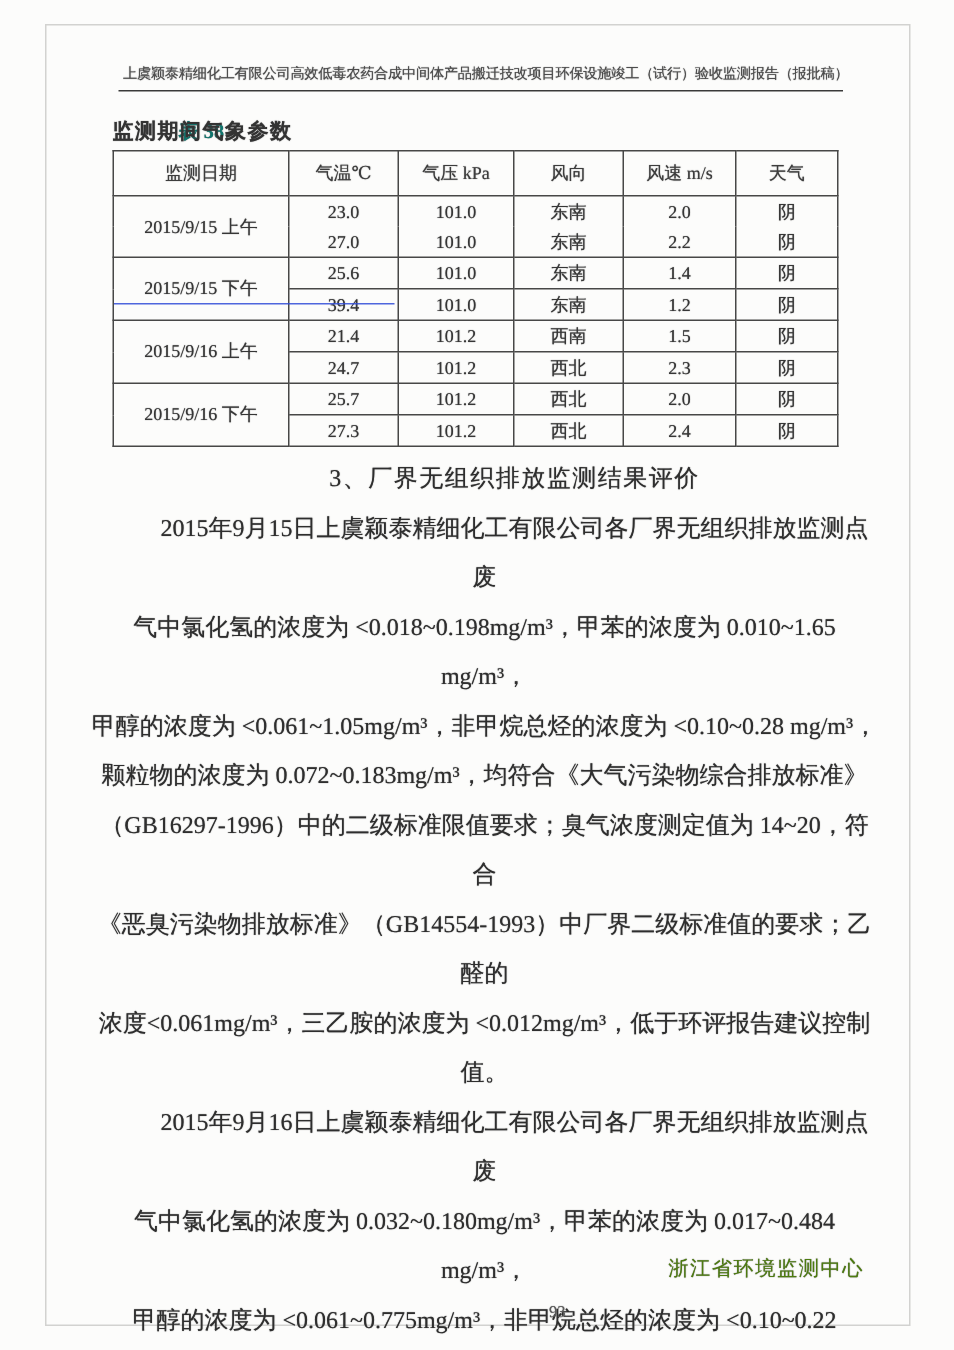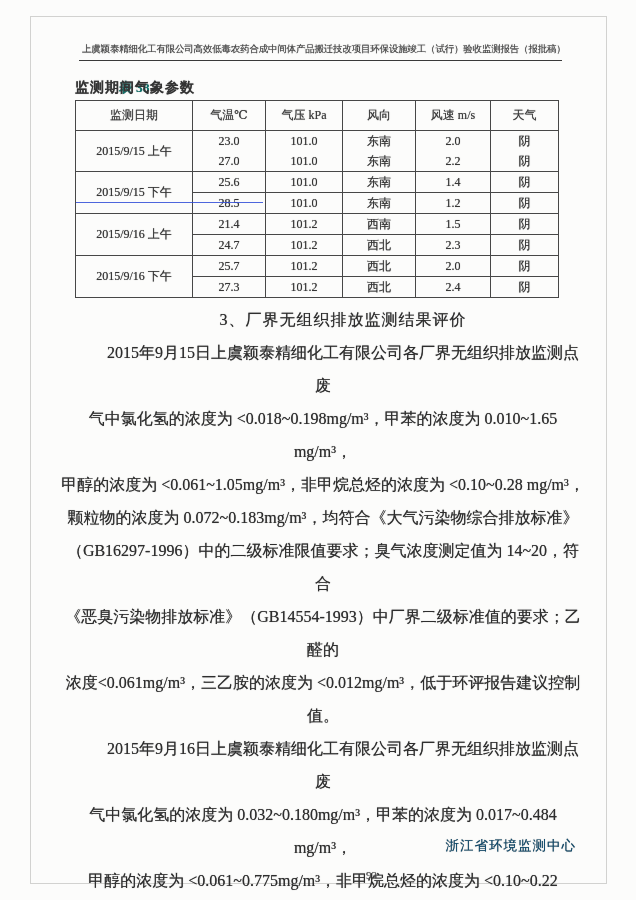--- a/index.html
+++ b/index.html
@@ -58,21 +58,21 @@
   .section-heading{
     text-indent:2.5em;letter-spacing:1px;white-space:pre-line;text-align:center;
   }
   .para{
     text-indent:2.5em;white-space:pre-line;text-align:center;
   }
   .footer-pagenum{
     position:absolute;left:322px;top:869px;font-size:11px;color:#5a5a5a;margin-left:44px;
   }
   .footer-agency{
-    position:absolute;right:60px;top:837px;font-size:13.5px;color:#0c4a6e;letter-spacing:1px;
+    position:absolute;right:60px;top:837px;font-size:13.5px;color:#4d7c0f;letter-spacing:1px;
   }
 </style>
 </head>
 <body>
 
 <div class="page-frame"></div>
 
 <div class="doc-header">上虞颖泰精细化工有限公司高效低毒农药合成中间体产品搬迁技改项目环保设施竣工（试行）验收监测报告（报批稿）</div>
 <div class="header-rule"></div>
 
@@ -116,21 +116,21 @@
   </tr>
   <tr>
     <td rowspan="2">2015/9/15 下午</td>
     <td>25.6</td>
     <td>101.0</td>
     <td>东南</td>
     <td>1.4</td>
     <td>阴</td>
   </tr>
   <tr>
-    <td>28.5</td>
+    <td>39.4</td>
     <td>101.0</td>
     <td>东南</td>
     <td>1.2</td>
     <td>阴</td>
   </tr>
   <tr>
     <td rowspan="2">2015/9/16 上午</td>
     <td>21.4</td>
     <td>101.2</td>
     <td>西南</td>

